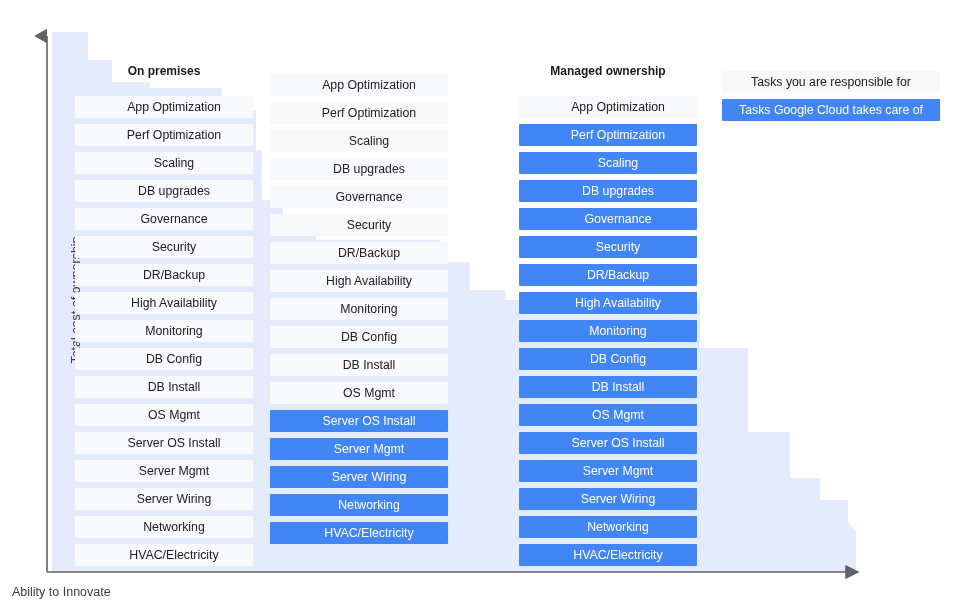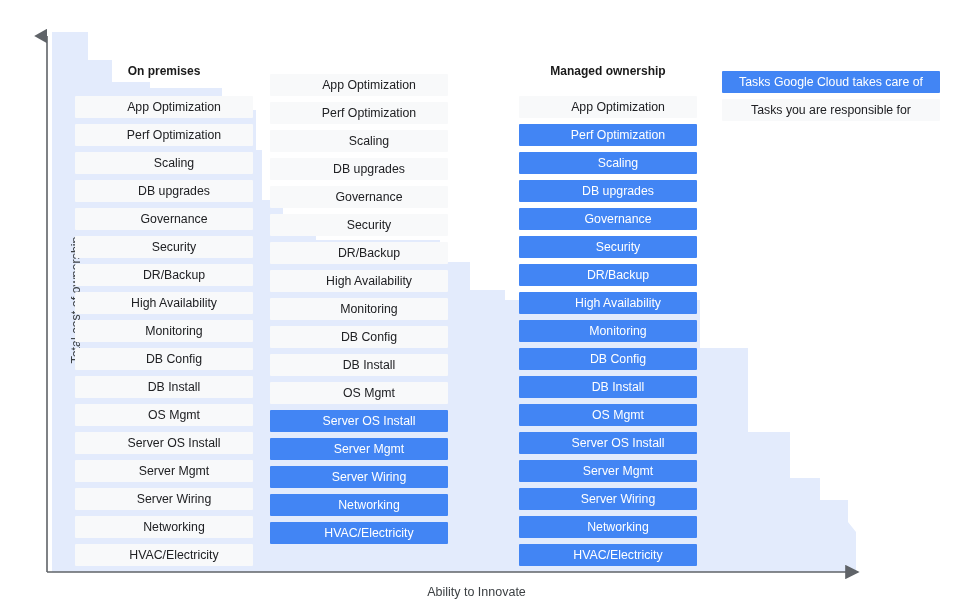--- a/index.html
+++ b/index.html
@@ -41,24 +41,24 @@
     font-size: 12.5px;
     white-space: nowrap;
   }
   #y-axis-label {
     left: 12px;
     top: 300px;
     transform: translateY(-50%) rotate(-90deg);
     transform-origin: center center;
   }
   #x-axis-label {
-    left: 0;
+    left: 12px;
     right: 0;
     top: 585px;
-    text-align: center;
+    text-align: left;
   }
 
   
   .column {
     position: absolute;
     top: 60px;
   }
   .col-title {
     font-size: 12px;
     font-weight: bold;
@@ -213,17 +213,17 @@
         <div class="row-box filled">OS Mgmt</div>
         <div class="row-box filled">Server OS Install</div>
         <div class="row-box filled">Server Mgmt</div>
         <div class="row-box filled">Server Wiring</div>
         <div class="row-box filled">Networking</div>
         <div class="row-box filled">HVAC/Electricity</div>
       </div>
   </div>
 
   <div id="legend">
+      <div class="legend-item">Tasks you are responsible for</div>
       <div class="legend-item filled">Tasks Google Cloud takes care of</div>
-      <div class="legend-item">Tasks you are responsible for</div>
     </div>
 
 </div>
 
 </body></html>

